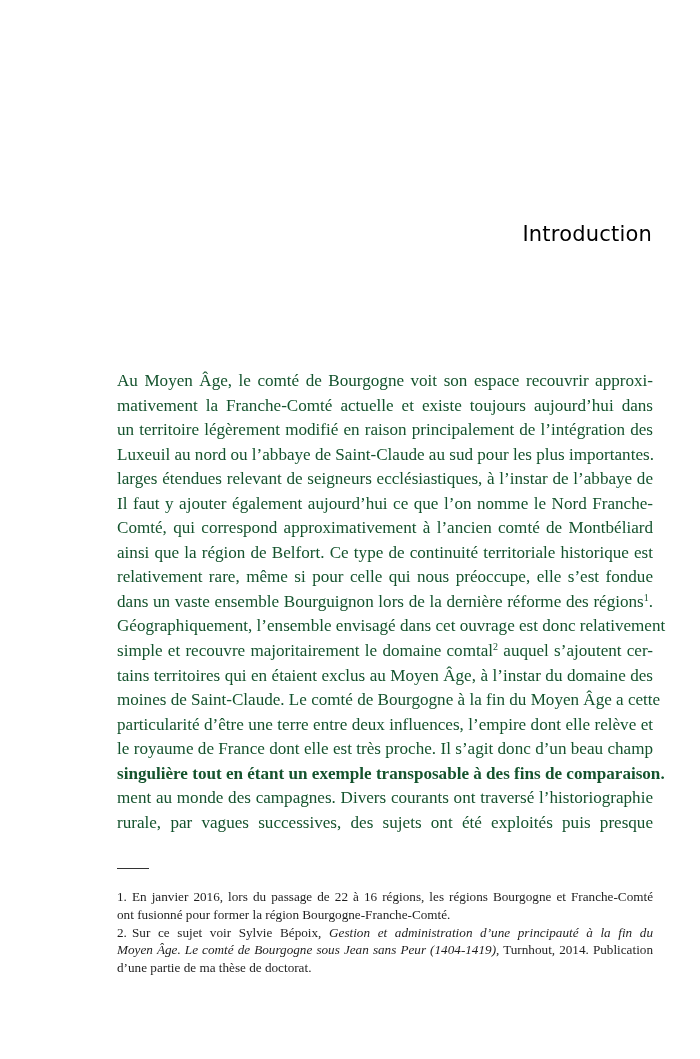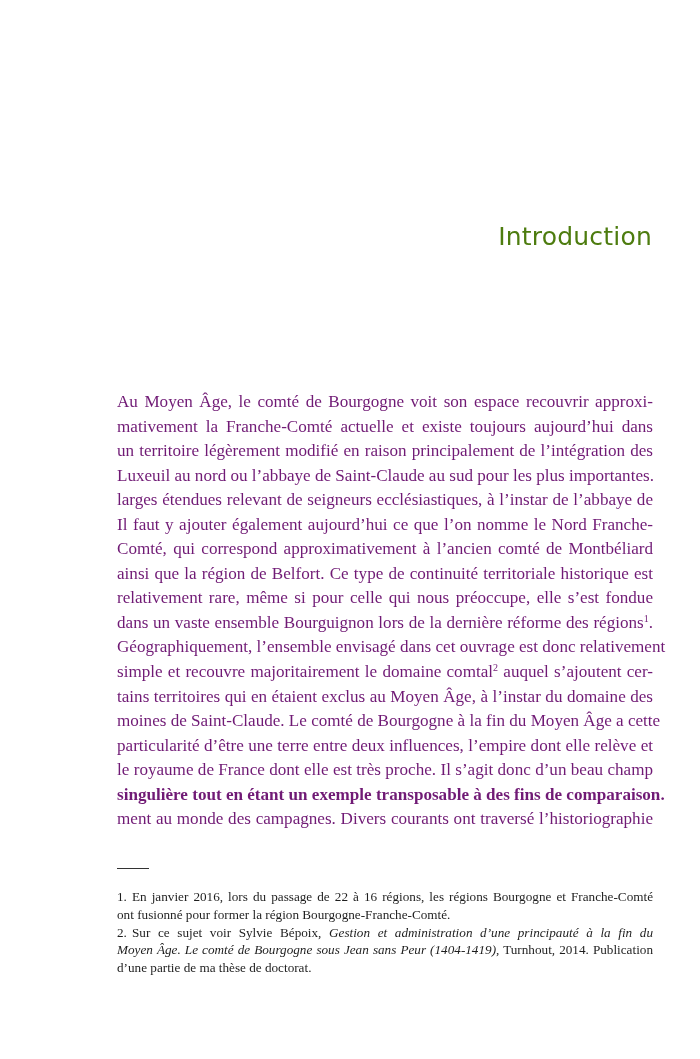--- a/index.html
+++ b/index.html
@@ -14,33 +14,33 @@
       overflow: hidden;
       color: #1c1c1c;
     }
     .page-title {
       position: absolute;
       top: 222px;
       right: 48px;
       margin: 0;
       font-family: "DejaVu Sans", sans-serif;
       font-weight: normal;
-      font-size: 25px;
+      font-size: 21px;
       letter-spacing: 0.2px;
-      color: #4d7c0f;
+      color: #000000;
     }
     .body-text {
       position: absolute;
       left: 117px;
-      top: 390px;
+      top: 369px;
       width: 536px;
       font-family: "Liberation Serif", serif;
       font-size: 17.1px;
       line-height: 24.55px;
-      color: #701a75;
+      color: #14532d;
     }
     .body-text p {
       margin: 0;
       text-align: justify;
       -webkit-hyphens: none;
       hyphens: none;
     }
     .line {
       display: block;
       text-align: justify;
@@ -119,20 +119,21 @@
     <span class="line">Géographiquement, l’ensemble envisagé dans cet ouvrage est donc relativement</span>
     <span class="line"><span>simple et recouvre majoritairement le domaine comtal</span><sup class="fnref">2</sup><span> auquel s’ajoutent cer-</span></span>
     <span class="line">tains territoires qui en étaient exclus au Moyen Âge, à l’instar du domaine des</span>
     <span class="line">moines de Saint-Claude. Le comté de Bourgogne à la fin du Moyen Âge a cette</span>
     <span class="line">particularité d’être une terre entre deux influences, l’empire dont elle relève et</span>
     <span class="line">le royaume de France dont elle est très proche. Il s’agit donc d’un beau champ</span>
     <span class="line last">singulière tout en étant un exemple transposable à des fins de comparaison.</span>
   </p>
   <p>
     <span class="line">ment au monde des campagnes. Divers courants ont traversé l’historiographie</span>
+    <span class="line">rurale, par vagues successives, des sujets ont été exploités puis presque</span>
   </p>
 </div>
 
 <div class="footnote-rule"></div>
 
 <div class="footnotes">
   <div class="fn">
     <span class="fn-num">1.</span>
     <span class="fline" style="padding-left:15px;text-align-last:left;"><span style="display:inline-block;width:0;"></span><span style="padding-left:0;"><span style="display:inline-block;width:0px;"></span></span><span style="display:inline-block;width:0;"></span><span style="display:inline-block;width:521px;text-align:justify;text-align-last:justify;margin-left:-15px;padding-left:15px;box-sizing:content-box;">En janvier 2016, lors du passage de 22 à 16 régions, les régions Bourgogne et Franche-Comté</span></span>
     <span class="fline last">ont fusionné pour former la région Bourgogne-Franche-Comté.</span>

